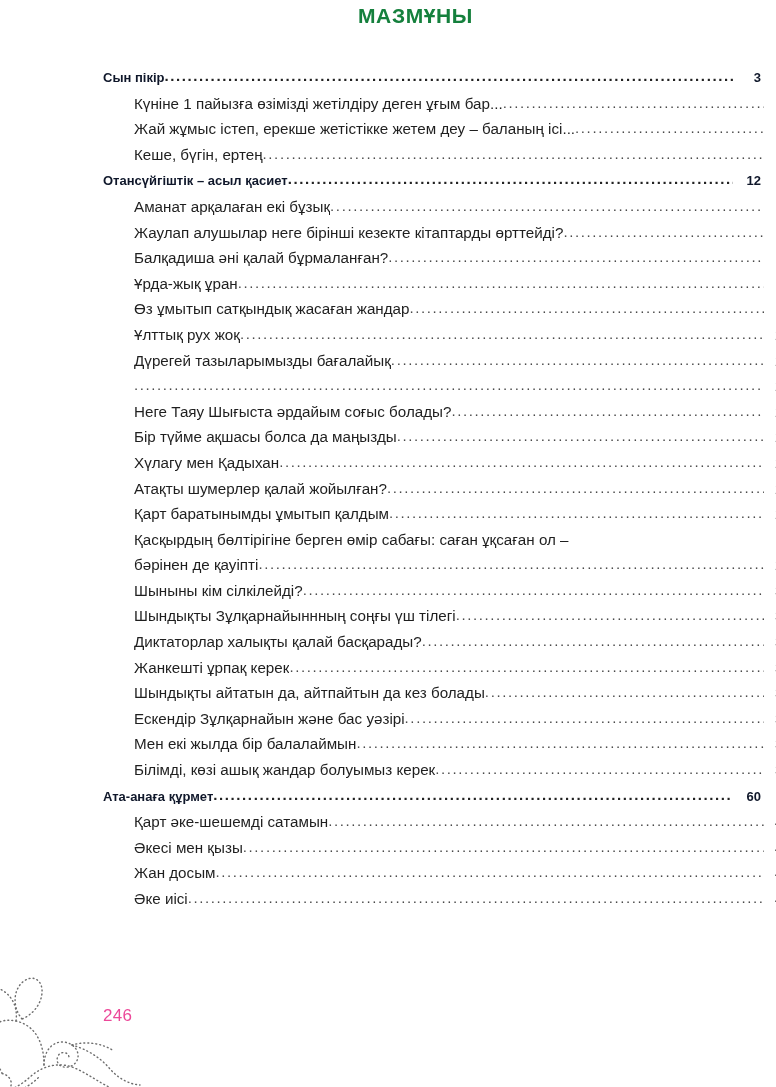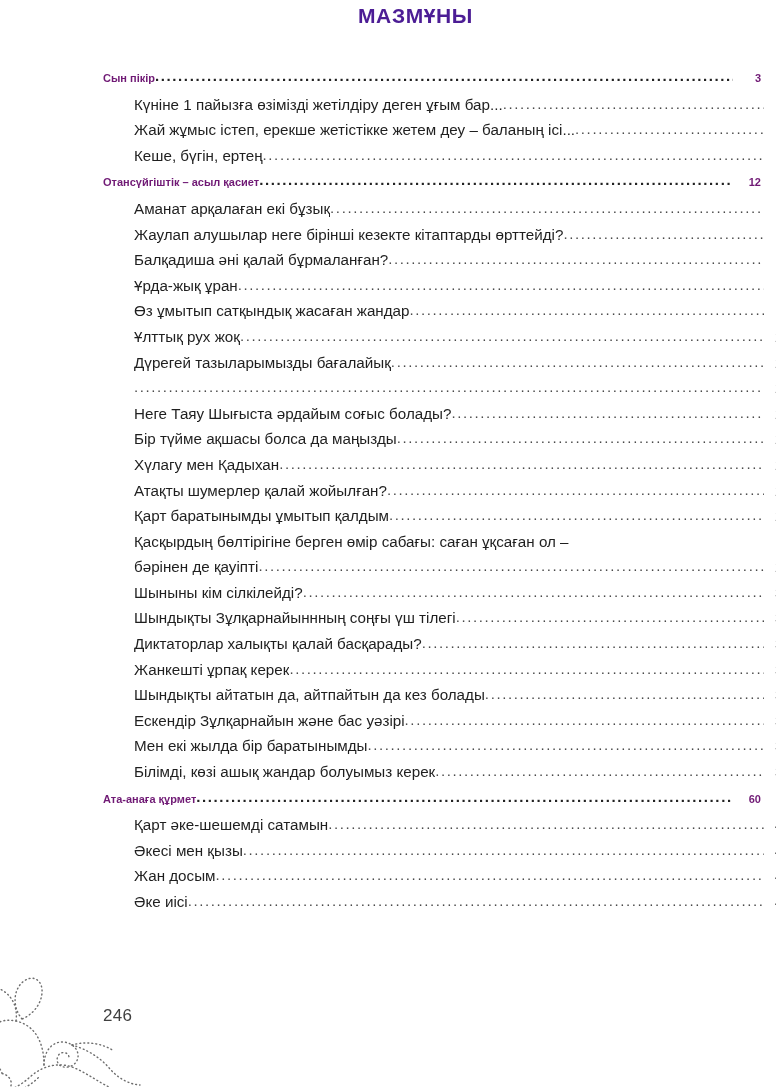--- a/index.html
+++ b/index.html
@@ -20,21 +20,21 @@
   
   .page-title {
     position: absolute;
     top: 4px;
     left: 0;
     width: 776px;
     text-align: center;
     font-size: 21px;
     font-weight: bold;
     letter-spacing: 0.6px;
-    color: #4c1d95;
+    color: #15803d;
     padding-left: 55px;
     box-sizing: border-box;
   }
 
   
   .toc {
     position: absolute;
     left: 103px;
     top: 64px;
     width: 658px;
@@ -45,22 +45,22 @@
     align-items: baseline;
     width: 100%;
     font-size: 15.2px;
     line-height: 25.6px;
     color: #1f1f1f;
     white-space: nowrap;
   }
 
   .toc-entry.level-1 {
     font-weight: bold;
-    font-size: 11px;
-    color: #701a75;
+    font-size: 13px;
+    color: #0f172a;
   }
 
   .toc-entry.level-2 {
     padding-left: 31px;
     font-weight: normal;
   }
 
   .ent-label {
     flex: 0 0 auto;
     max-width: 92%;
@@ -102,21 +102,21 @@
   .toc-entry.wrap-first .ent-label {
     max-width: 100%;
   }
 
   
   .folio {
     position: absolute;
     left: 103px;
     top: 1006px;
     font-size: 17px;
-    color: #404040;
+    color: #ec4899;
     letter-spacing: 0.3px;
   }
 
   
   .ornament {
     position: absolute;
     left: -18px;
     bottom: -8px;
     width: 180px;
     height: 150px;
@@ -251,21 +251,21 @@
       <span class="ent-label">Шындықты айтатын да, айтпайтын да кез болады</span>
       <span class="ent-leader"></span>
       <span class="ent-page">35</span>
     </div>
     <div class="toc-entry level-2">
       <span class="ent-label">Ескендір Зұлқарнайын және бас уәзірі</span>
       <span class="ent-leader"></span>
       <span class="ent-page">36</span>
     </div>
     <div class="toc-entry level-2">
-      <span class="ent-label">Мен екі жылда бір баратынымды</span>
+      <span class="ent-label">Мен екі жылда бір балалаймын</span>
       <span class="ent-leader"></span>
       <span class="ent-page">37</span>
     </div>
     <div class="toc-entry level-2">
       <span class="ent-label">Білімді, көзі ашық жандар болуымыз керек</span>
       <span class="ent-leader"></span>
       <span class="ent-page">38</span>
     </div>
     <div class="toc-entry level-1">
       <span class="ent-label">Ата-анаға құрмет</span>

